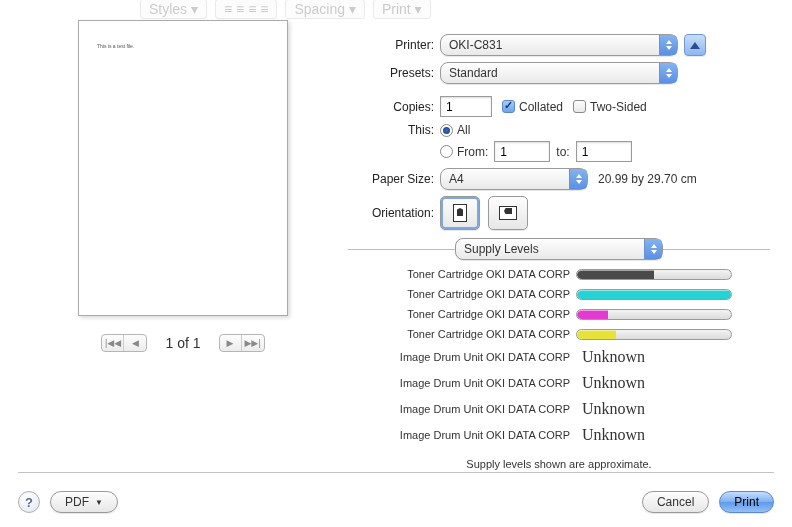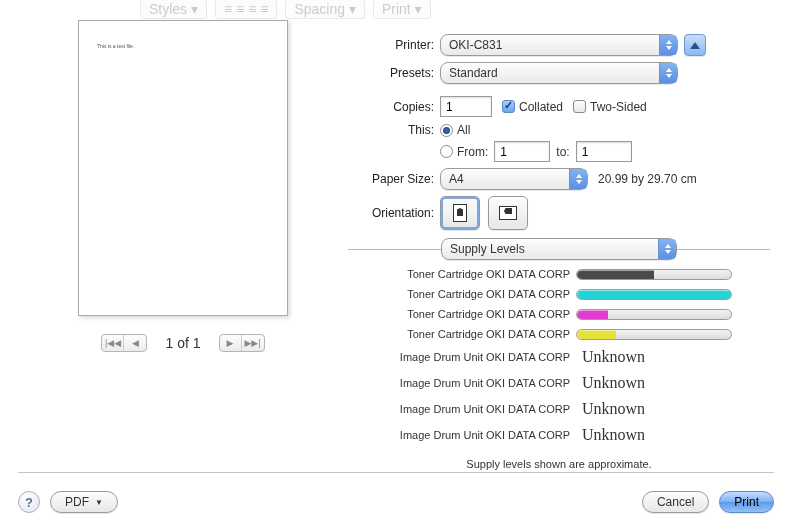--- a/index.html
+++ b/index.html
@@ -351,21 +351,21 @@
       <div class="orient-btn selected">
         <span class="orient-glyph-p"></span>
       </div>
       <div class="orient-btn">
         <span class="orient-glyph-l"></span>
       </div>
     </div>
 
     <div class="divider">
       <span class="line"></span>
-      <div class="select sel" style="width:236px;margin:0">
+      <div class="select sel" style="width:208px;margin:0">
         <span>Supply Levels</span>
         <span class="cap"></span>
       </div>
       <span class="line"></span>
     </div>
 
     <div class="supply-list" id="supply-list">
         <div class="supply-row">
           <div class="supply-label">Toner Cartridge OKI DATA CORP</div>
           <div class="supply-bar">

